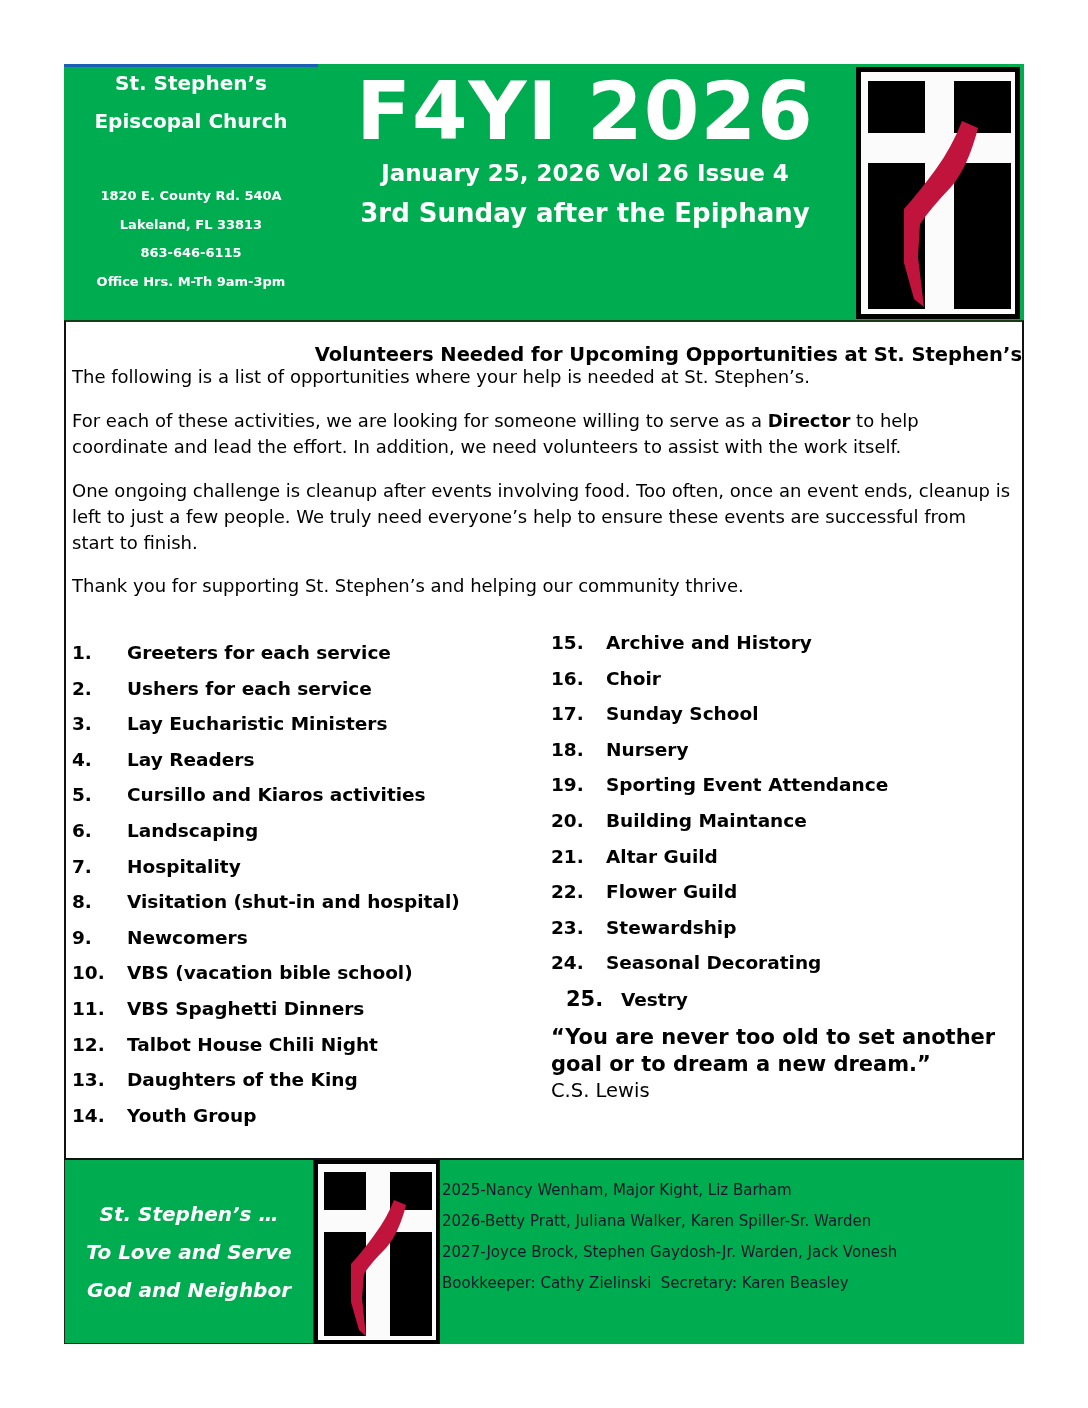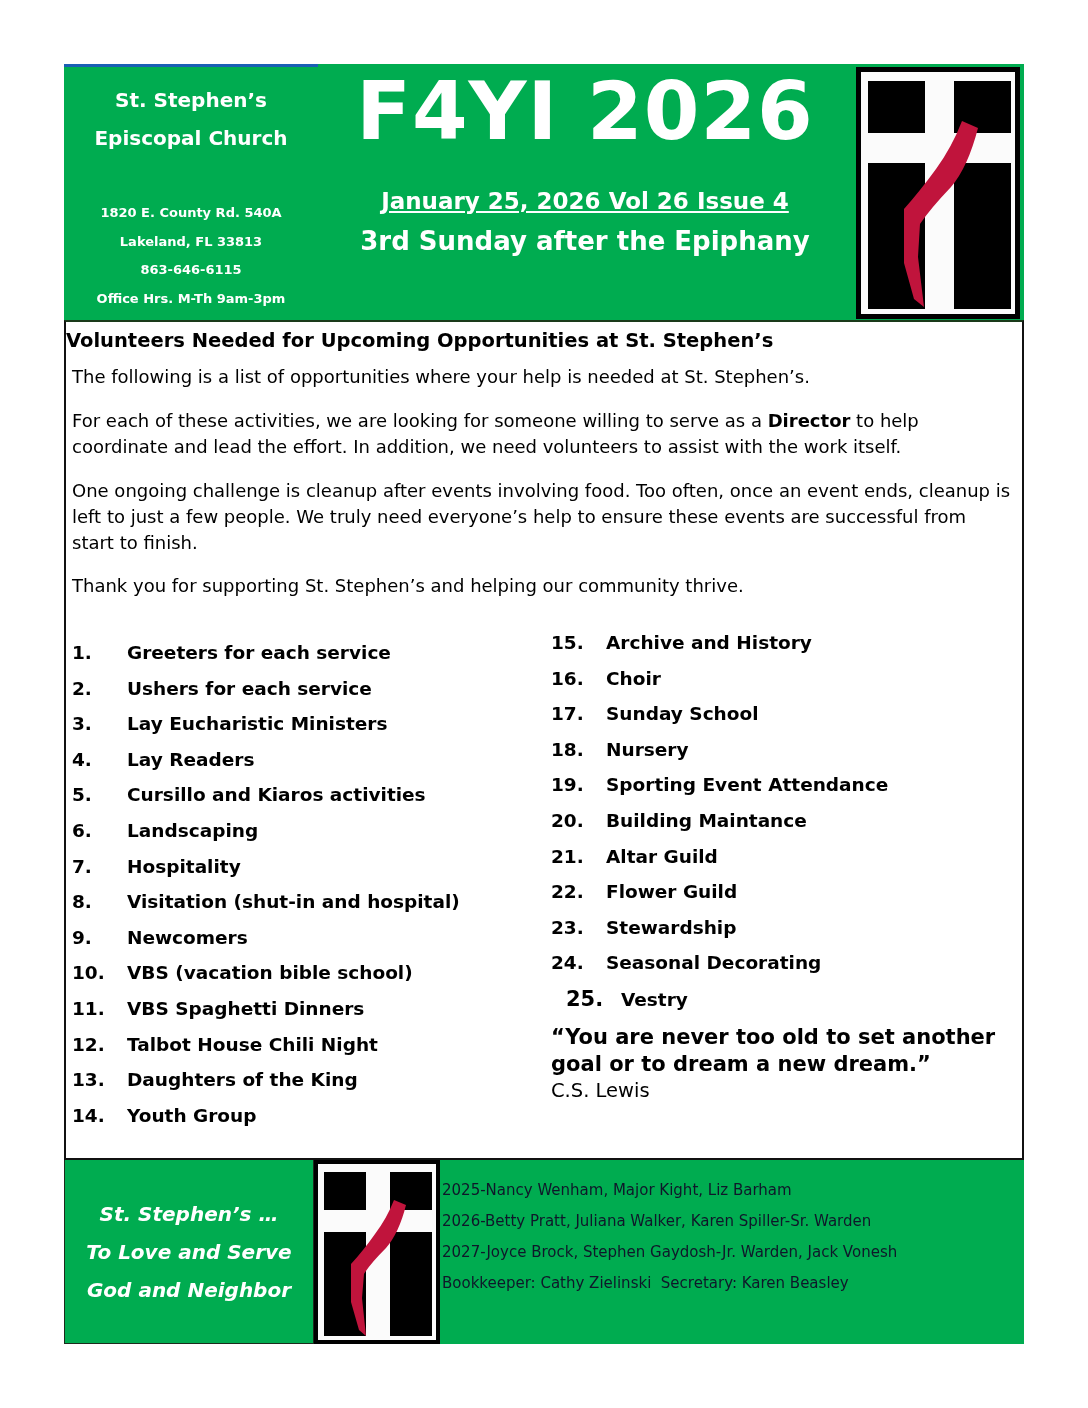--- a/index.html
+++ b/index.html
@@ -39,21 +39,21 @@
       top: 0;
       width: 254px;
       height: 257px;
       color: #ffffff;
       text-align: center;
     }
     .church-name {
       font-weight: bold;
       font-size: 20px;
       line-height: 38px;
-      margin-top: 17px;
+      margin-top: 0px;
       padding-top: 0px;
     }
     .church-name .line1 { display:block; margin-top: 0px; }
     .church-addr {
       margin-top: 42px;
       font-weight: bold;
       font-size: 13px;
       line-height: 28.5px;
     }
     .church-addr span { display:block; }
@@ -71,22 +71,20 @@
       font-weight: bold;
       font-size: 80px;
       line-height: 92px;
       margin-top: 2px;
       letter-spacing: 1px;
     }
     .issue-line {
       font-weight: bold;
       font-size: 23px;
       line-height: 30px;
-      margin-top: 28px;
-      text-decoration: underline;
     }
     .sunday-line {
       font-weight: bold;
       font-size: 26px;
       line-height: 34px;
       margin-top: 8px;
     }
 
     .logo-frame {
       position: absolute;
@@ -114,23 +112,23 @@
       width: 960px;
       height: 840px;
       box-sizing: border-box;
       border: 2px solid #111;
       border-top: 2px solid #1a3a1a;
       background: #fff;
     }
     .content-title {
       position: absolute;
       left: 0;
-      top: 6px;
+      top: 20px;
       width: 100%;
-      text-align: left;
+      text-align: right;
       font-weight: bold;
       font-size: 19.5px;
       line-height: 26px;
     }
     .para {
       position: absolute;
       left: 6px;
       width: 940px;
       font-size: 18px;
       line-height: 26px;

